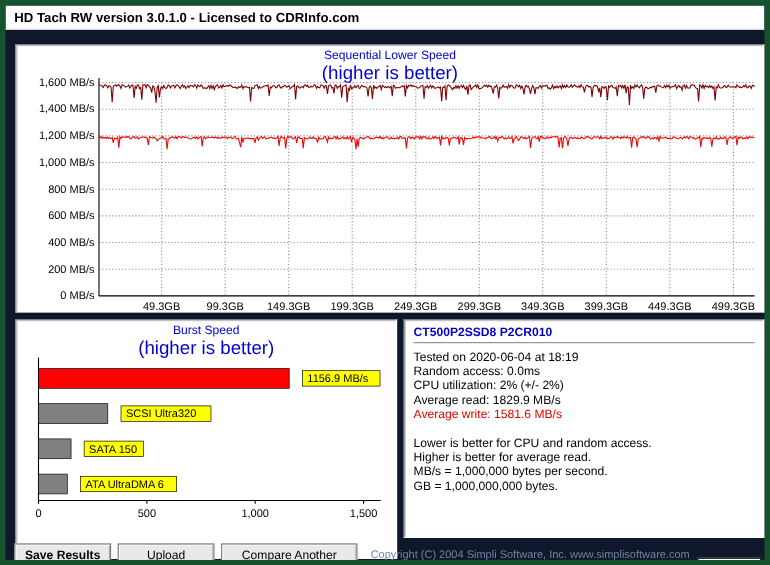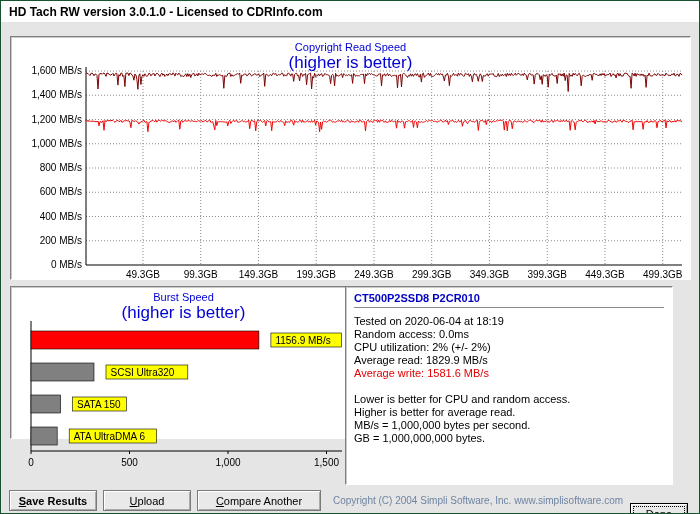--- a/index.html
+++ b/index.html
@@ -1,34 +1,34 @@
 <!DOCTYPE html>
 <html><head>
 <meta charset="utf-8">
 <style>
   html,body{margin:0;padding:0;background:#c8c8c8;}
   .window{
     position:relative; width:700px; height:514px; box-sizing:border-box;
-    background:#e5e5e5; border:1px solid #14532d; overflow:hidden;
+    background:#0f172a; border:5px solid #14532d; overflow:hidden;
     font-family:"Liberation Sans", sans-serif; color:#000;
   }
   .titlebar{
     position:absolute; left:0; top:0; width:100%; height:22px;
     background:#ffffff; border-bottom:1px solid #e3e3e3;
     display:flex; align-items:center; padding-left:8px; box-sizing:border-box;
     font-size:12px; font-weight:bold; color:#000;
   }
   .sunken{
     position:absolute; background:#ffffff; box-sizing:border-box;
     border:1px solid; border-color:#7f7f7f #ffffff #ffffff #7f7f7f;
     box-shadow: inset 1px 1px 0 #c9c9c9;
   }
   .seq-box{ left:9px; top:35px; width:681px; height:244px; }
-  .burst-box{ left:9px; top:285px; width:347px; height:153px; }
-  .info-box{ left:344px; top:285px; width:328px; height:199px; padding:5px 8px; }
+  .burst-box{ left:9px; top:285px; width:347px; height:218px; }
+  .info-box{ left:362px; top:285px; width:328px; height:199px; padding:5px 8px; }
   .chart-title{ text-align:center; font-size:11px; color:#0000d4; margin-top:4px; }
   .chart-subtitle{ text-align:center; font-size:17px; color:#0000d4; }
   .seq-svg{ position:absolute; left:0; top:28px; display:block; }
   .burst-svg{ position:absolute; left:0; top:32px; display:block; }
   svg text{ font-family:"Liberation Sans", sans-serif; font-size:10px; fill:#000; }
   .ylab{ text-anchor:end; }
   .xlab{ text-anchor:middle; }
   .grid{ stroke:#8a8a8a; stroke-width:1; stroke-dasharray:1 2; }
   .axis{ stroke:#000; stroke-width:1; }
   .drive-name{ font-size:11px; font-weight:bold; color:#0000c4; margin-bottom:3px; }
@@ -59,21 +59,21 @@
 </head>
 <body>
 
 <div class="window">
 
   <div class="titlebar">
     <span>HD Tach RW version 3.0.1.0 - Licensed to CDRInfo.com</span>
   </div>
 
   <div class="sunken seq-box">
-    <div class="chart-title">Copyright Read Speed</div>
+    <div class="chart-title">Sequential Lower Speed</div>
     <div class="chart-subtitle">(higher is better)</div>
     <svg id="seq-svg" class="seq-svg" width="679" height="214">
         <line x1="131.94341085271319" y1="6" x2="131.94341085271319" y2="200" class="grid"></line>
         <text x="131.94341085271319" y="213" class="xlab">49.3GB</text>
         <line x1="189.69534883720928" y1="6" x2="189.69534883720928" y2="200" class="grid"></line>
         <text x="189.69534883720928" y="213" class="xlab">99.3GB</text>
         <line x1="247.44728682170543" y1="6" x2="247.44728682170543" y2="200" class="grid"></line>
         <text x="247.44728682170543" y="213" class="xlab">149.3GB</text>
         <line x1="305.1992248062015" y1="6" x2="305.1992248062015" y2="200" class="grid"></line>
         <text x="305.1992248062015" y="213" class="xlab">199.3GB</text>

